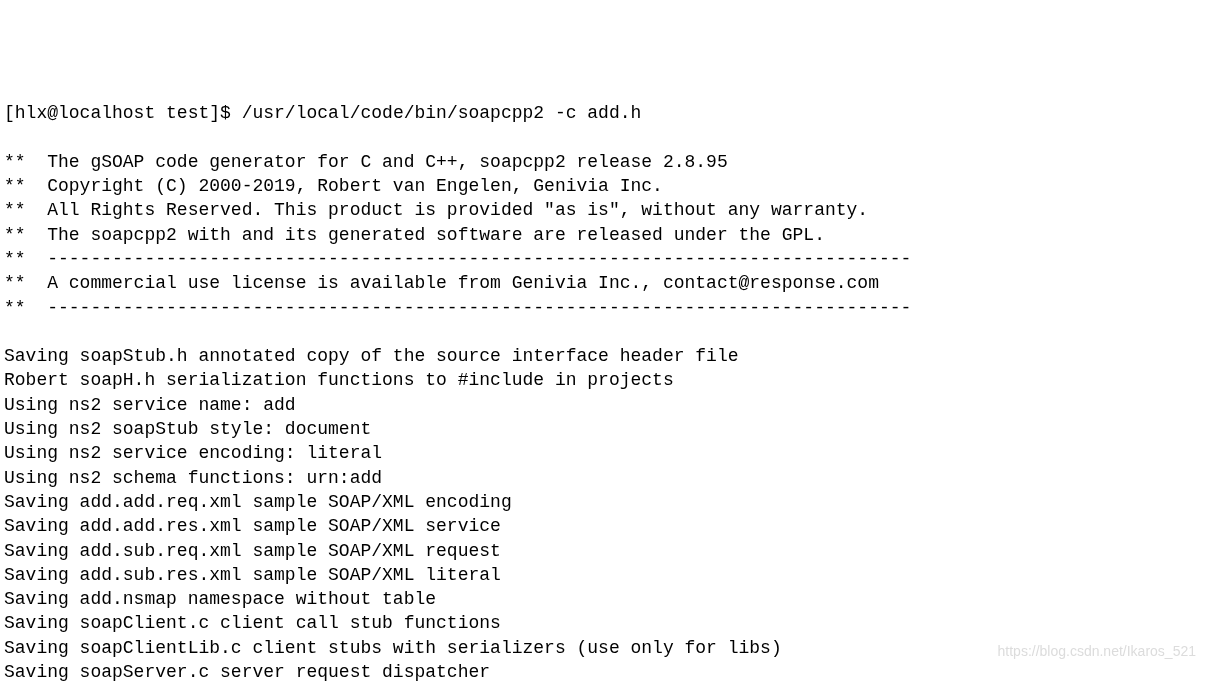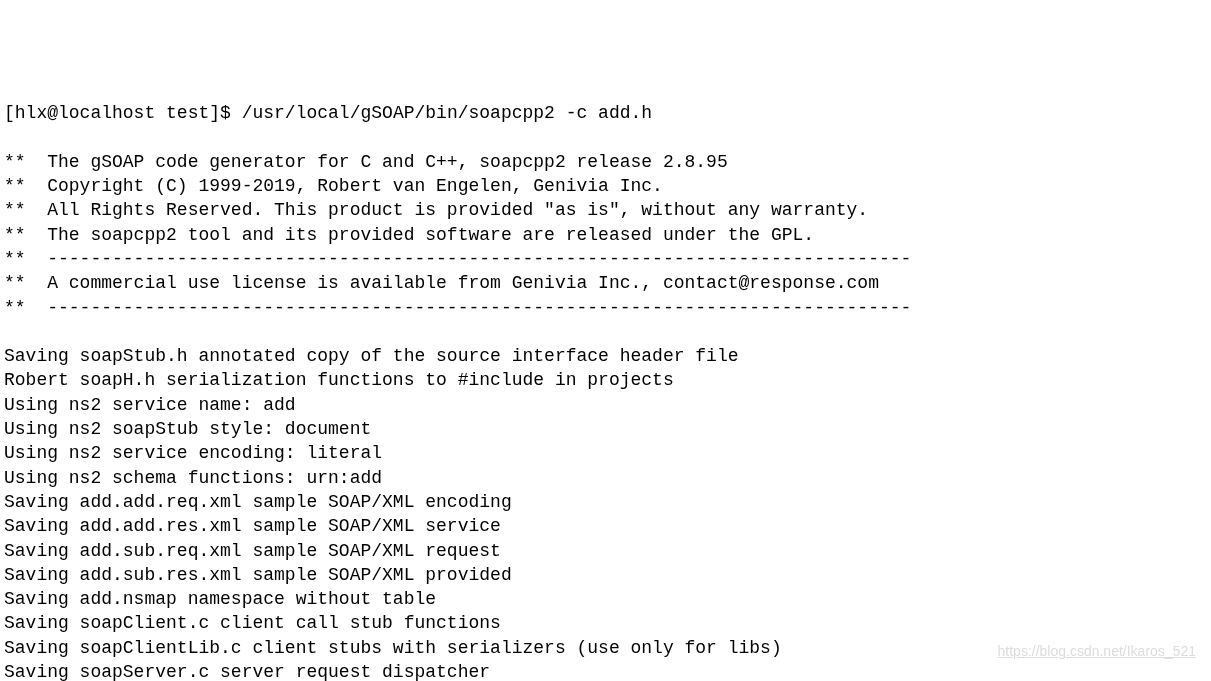--- a/index.html
+++ b/index.html
@@ -24,48 +24,47 @@
       white-space: pre;
     }
     .watermark {
       position: absolute;
       bottom: 20px;
       right: 15px;
       color: #dcdcdc;
       font-family: Arial, sans-serif;
       font-size: 14px;
       pointer-events: none;
-      text-decoration: underline;
     }
   </style>
 </head>
 <body>
 
 
 
-<div class="terminal"><span>[hlx@localhost test]$</span> <span>/usr/local/gSOAP/bin/soapcpp2 -c add.h</span>
+<div class="terminal"><span>[hlx@localhost test]$</span> <span>/usr/local/code/bin/soapcpp2 -c add.h</span>
 
 <span>**  The gSOAP code generator for C and C++, soapcpp2 release 2.8.95</span>
-<span>**  Copyright (C) 1999-2019, Robert van Engelen, Genivia Inc.</span>
+<span>**  Copyright (C) 2000-2019, Robert van Engelen, Genivia Inc.</span>
 <span>**  All Rights Reserved. This product is provided "as is", without any warranty.</span>
-<span>**  The soapcpp2 tool and its provided software are released under the GPL.</span>
+<span>**  The soapcpp2 with and its generated software are released under the GPL.</span>
 <span>**  --------------------------------------------------------------------------------</span>
 <span>**  A commercial use license is available from Genivia Inc., contact@response.com</span>
 <span>**  --------------------------------------------------------------------------------</span>
 
 <span>Saving soapStub.h annotated copy of the source interface header file</span>
 <span>Robert soapH.h serialization functions to #include in projects</span>
 <span>Using ns2 service name: add</span>
 <span>Using ns2 soapStub style: document</span>
 <span>Using ns2 service encoding: literal</span>
 <span>Using ns2 schema functions: urn:add</span>
 <span>Saving add.add.req.xml sample SOAP/XML encoding</span>
 <span>Saving add.add.res.xml sample SOAP/XML service</span>
 <span>Saving add.sub.req.xml sample SOAP/XML request</span>
-<span>Saving add.sub.res.xml sample SOAP/XML provided</span>
+<span>Saving add.sub.res.xml sample SOAP/XML literal</span>
 <span>Saving add.nsmap namespace without table</span>
 <span>Saving soapClient.c client call stub functions</span>
 <span>Saving soapClientLib.c client stubs with serializers (use only for libs)</span>
 <span>Saving soapServer.c server request dispatcher</span>
 
 
 
 </div>
 
 <div class="watermark">https://blog.csdn.net/Ikaros_521</div>

